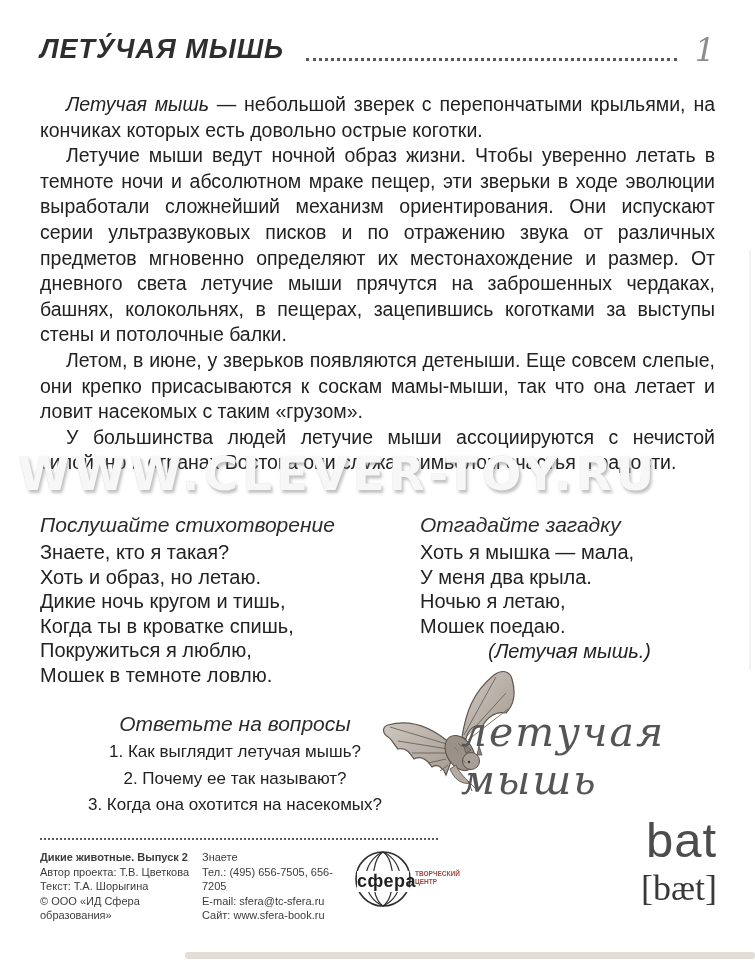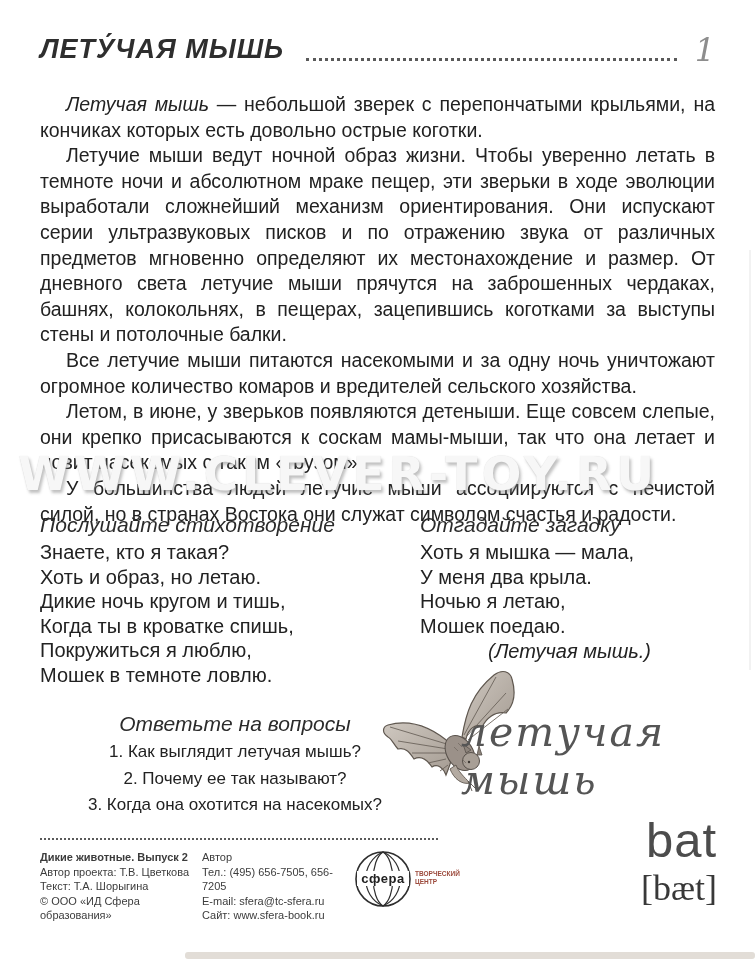--- a/index.html
+++ b/index.html
@@ -101,21 +101,21 @@
   }
   .footer-col.c1{left:0;width:158px;}
   .footer-col.c2{left:162px;width:150px;}
   .footer-bold{font-weight:bold;}
   .logo{
     position:absolute;left:312px;top:10px;width:88px;height:62px;
   }
   .logo .logo-word{
     position:absolute;left:5px;top:23px;width:52px;
     text-align:center;
-    font-size:13px;font-weight:bold;color:#222;
+    font-size:18px;font-weight:bold;color:#222;
     background:#fff;letter-spacing:0.5px;
   }
   .logo .tagline{
     position:absolute;left:63px;top:22px;width:34px;
     font-size:6.5px;line-height:7.5px;color:#9c4a3c;
     text-transform:uppercase;font-weight:bold;
   }
   
   .bottom-edge{
     position:absolute;left:185px;right:0;bottom:1px;height:7px;
@@ -133,21 +133,20 @@
 
   <div class="header">
     <span class="title">ЛЕТУ́ЧАЯ МЫШЬ</span>
     <span class="leader"></span>
     <span class="page-number">1</span>
   </div>
 
   <div class="article">
     <p><span class="lead-italic">Летучая мышь</span><span> — небольшой зверек с перепончатыми крыльями, на кончиках которых есть довольно острые коготки.</span></p>
     <p><span>Летучие мыши ведут ночной образ жизни. Чтобы уверенно летать в темноте ночи и абсолютном мраке пещер, эти зверьки в ходе эволюции выработали сложнейший механизм ориентирования. Они испускают серии ультразвуковых писков и по отражению звука от различных предметов мгновенно определяют их местонахождение и размер. От дневного света летучие мыши прячутся на заброшенных чердаках, башнях, колокольнях, в пещерах, зацепившись коготками за выступы стены и потолочные балки.</span></p>
-    <p><span>Все летучие мыши питаются насекомыми и за одну ночь уничтожают огромное количество комаров и вредителей сельского хозяйства.</span></p>
     <p><span>Летом, в июне, у зверьков появляются детеныши. Еще совсем слепые, они крепко присасываются к соскам мамы-мыши, так что она летает и ловит насекомых с таким «грузом».</span></p>
     <p><span>У большинства людей летучие мыши ассоциируются с нечистой силой, но в странах Востока они служат символом счастья и радости.</span></p>
   </div>
 
   <div class="watermark">WWW.CLEVER-TOY.RU</div>
 
   <div class="poem">
     <div class="section-heading">Послушайте стихотворение</div>
     <div class="line">Знаете, кто я такая?</div>
     <div class="line">Хоть и образ, но летаю.</div>
@@ -212,21 +211,21 @@
 
   <div class="footer">
     <div class="footer-sep"></div>
     <div class="footer-col c1">
       <div class="footer-bold">Дикие животные. Выпуск 2</div>
       <div>Автор проекта: Т.В. Цветкова</div>
       <div>Текст: Т.А. Шорыгина</div>
       <div>© ООО «ИД Сфера образования»</div>
     </div>
     <div class="footer-col c2">
-      <div>Автор</div>
+      <div>Знаете</div>
       <div>Тел.: (495) 656-7505, 656-7205</div>
       <div>E-mail: sfera@tc-sfera.ru</div>
       <div>Сайт: www.sfera-book.ru</div>
     </div>
     <div class="logo">
       <svg width="62" height="62" viewBox="0 0 62 62">
         <circle cx="31" cy="31" r="27" fill="#fff" stroke="#2e2e2e" stroke-width="1.6"></circle>
         <path d="M31,4 C18,12 18,50 31,58" fill="none" stroke="#2e2e2e" stroke-width="1.2"></path>
         <path d="M31,4 C44,12 44,50 31,58" fill="none" stroke="#2e2e2e" stroke-width="1.2"></path>
         <path d="M31,4 C8,14 8,48 31,58" fill="none" stroke="#2e2e2e" stroke-width="1.2"></path>

